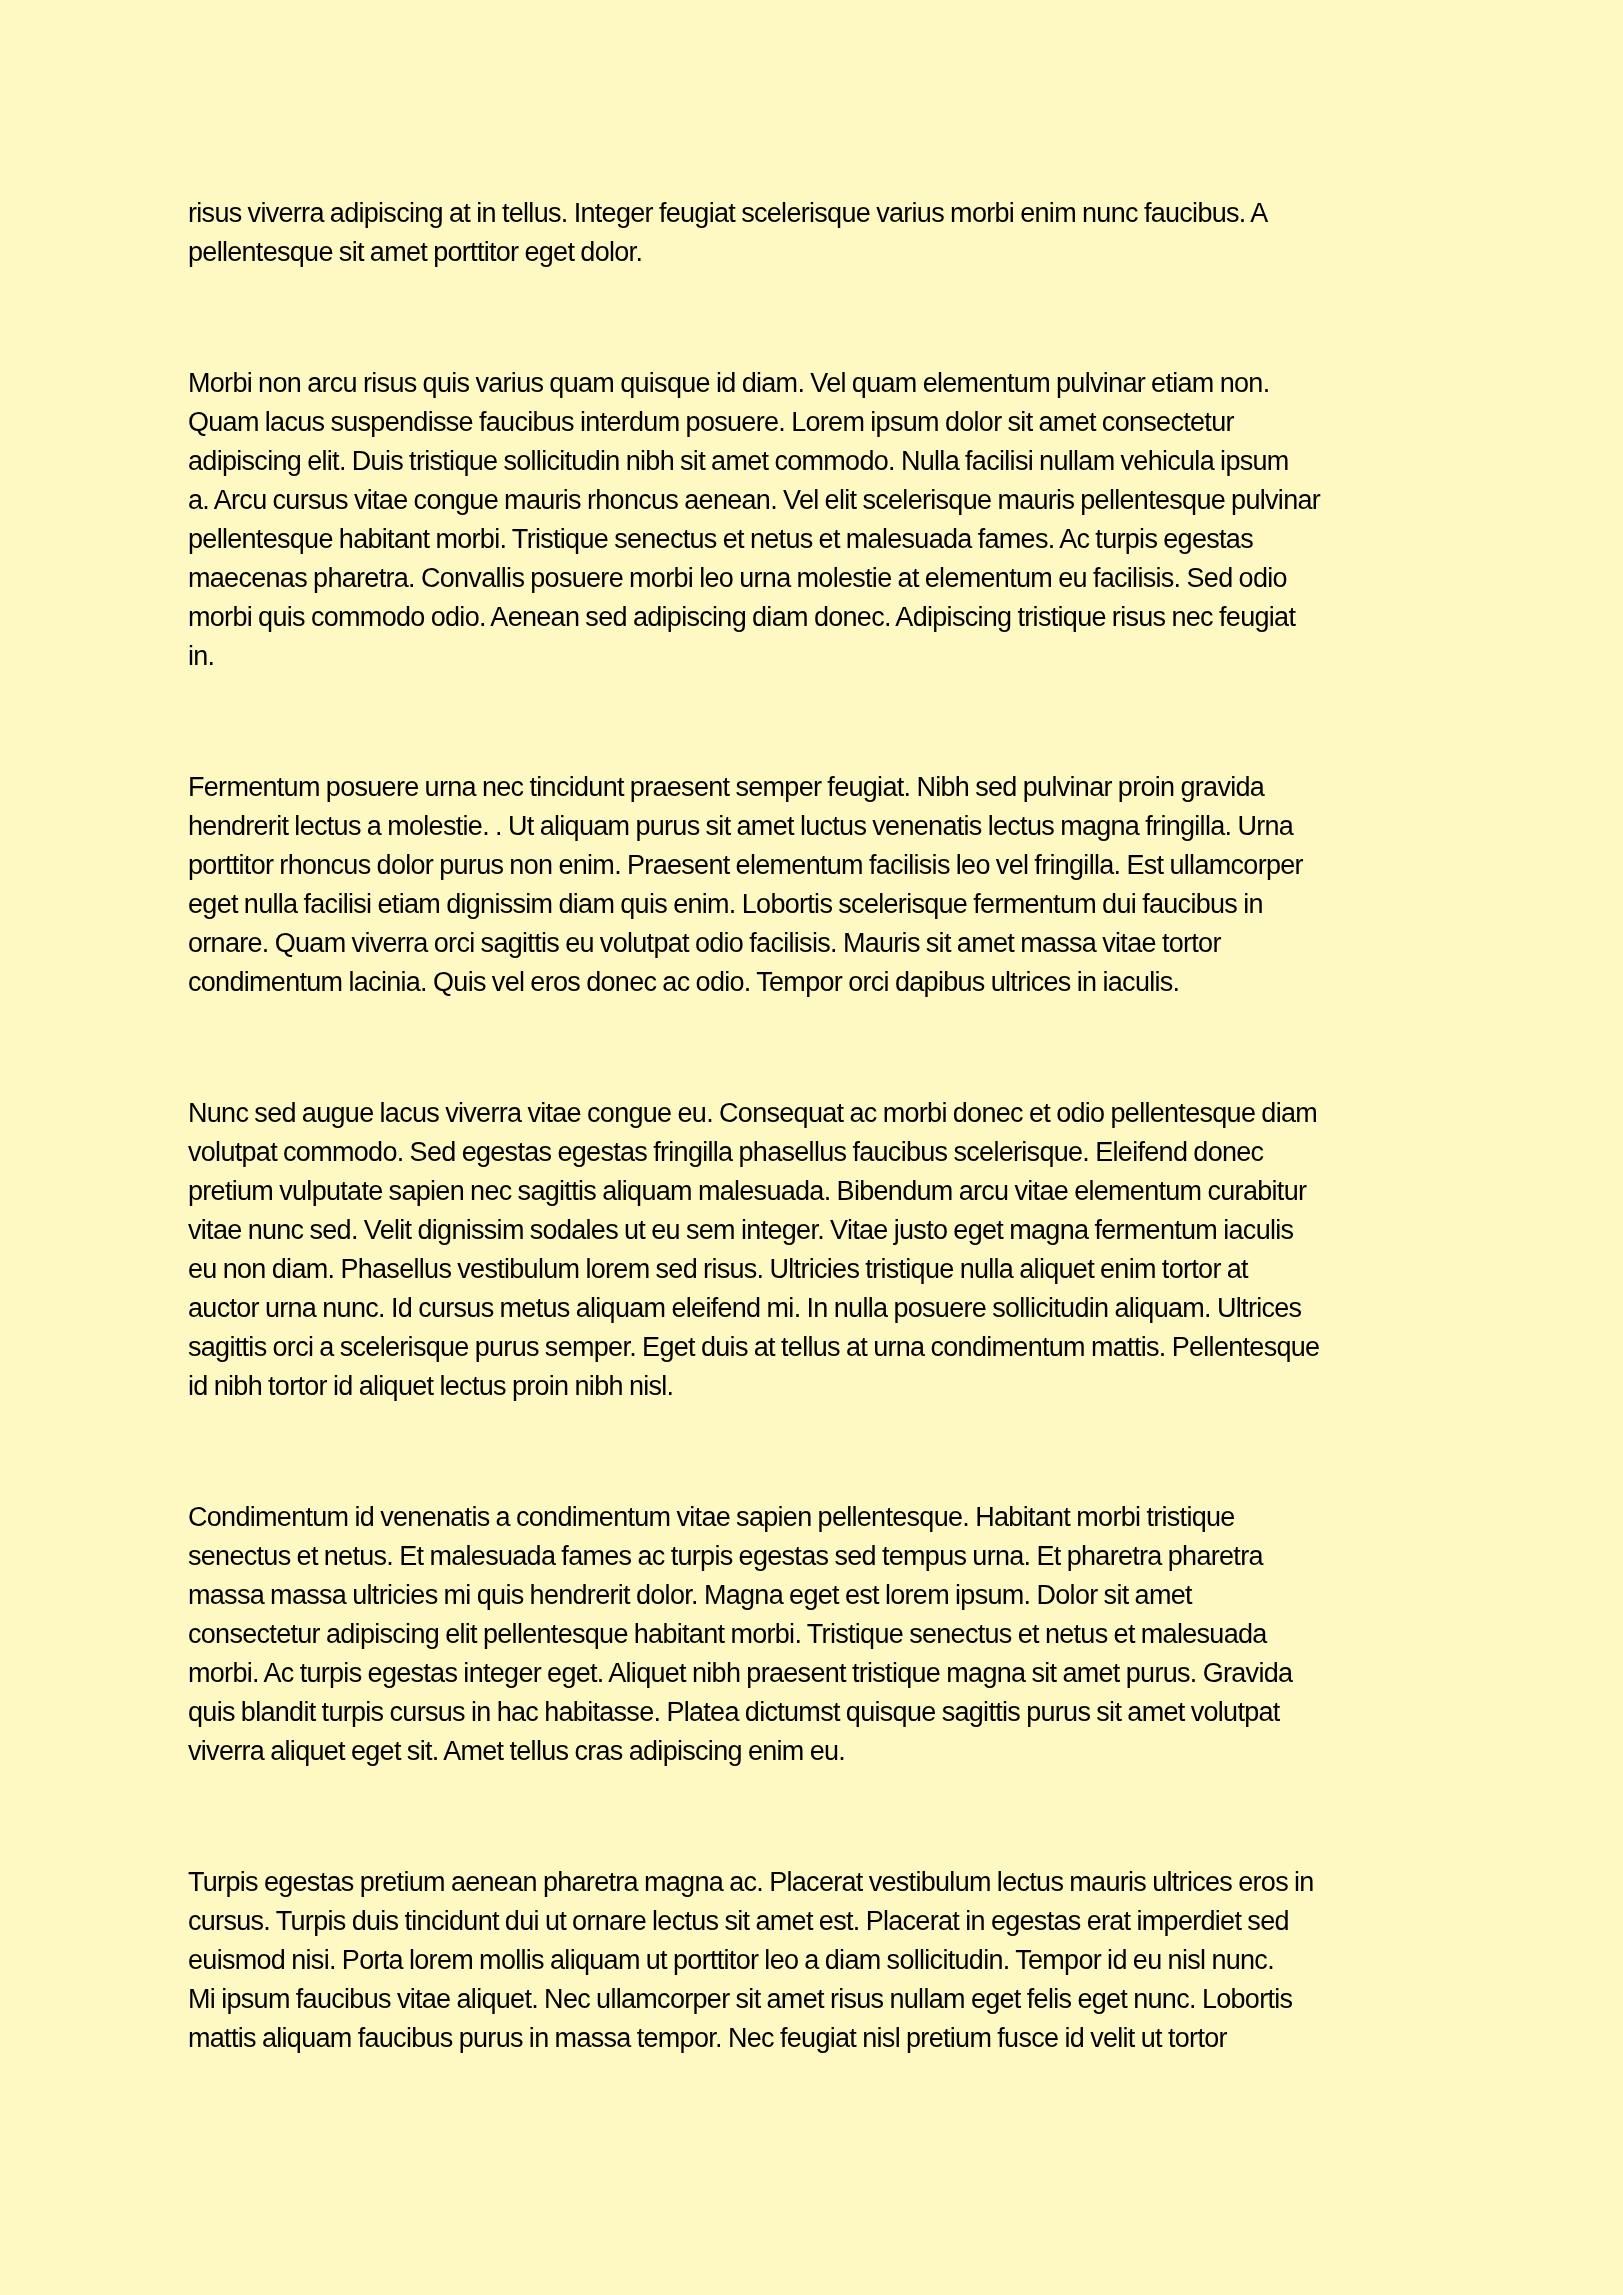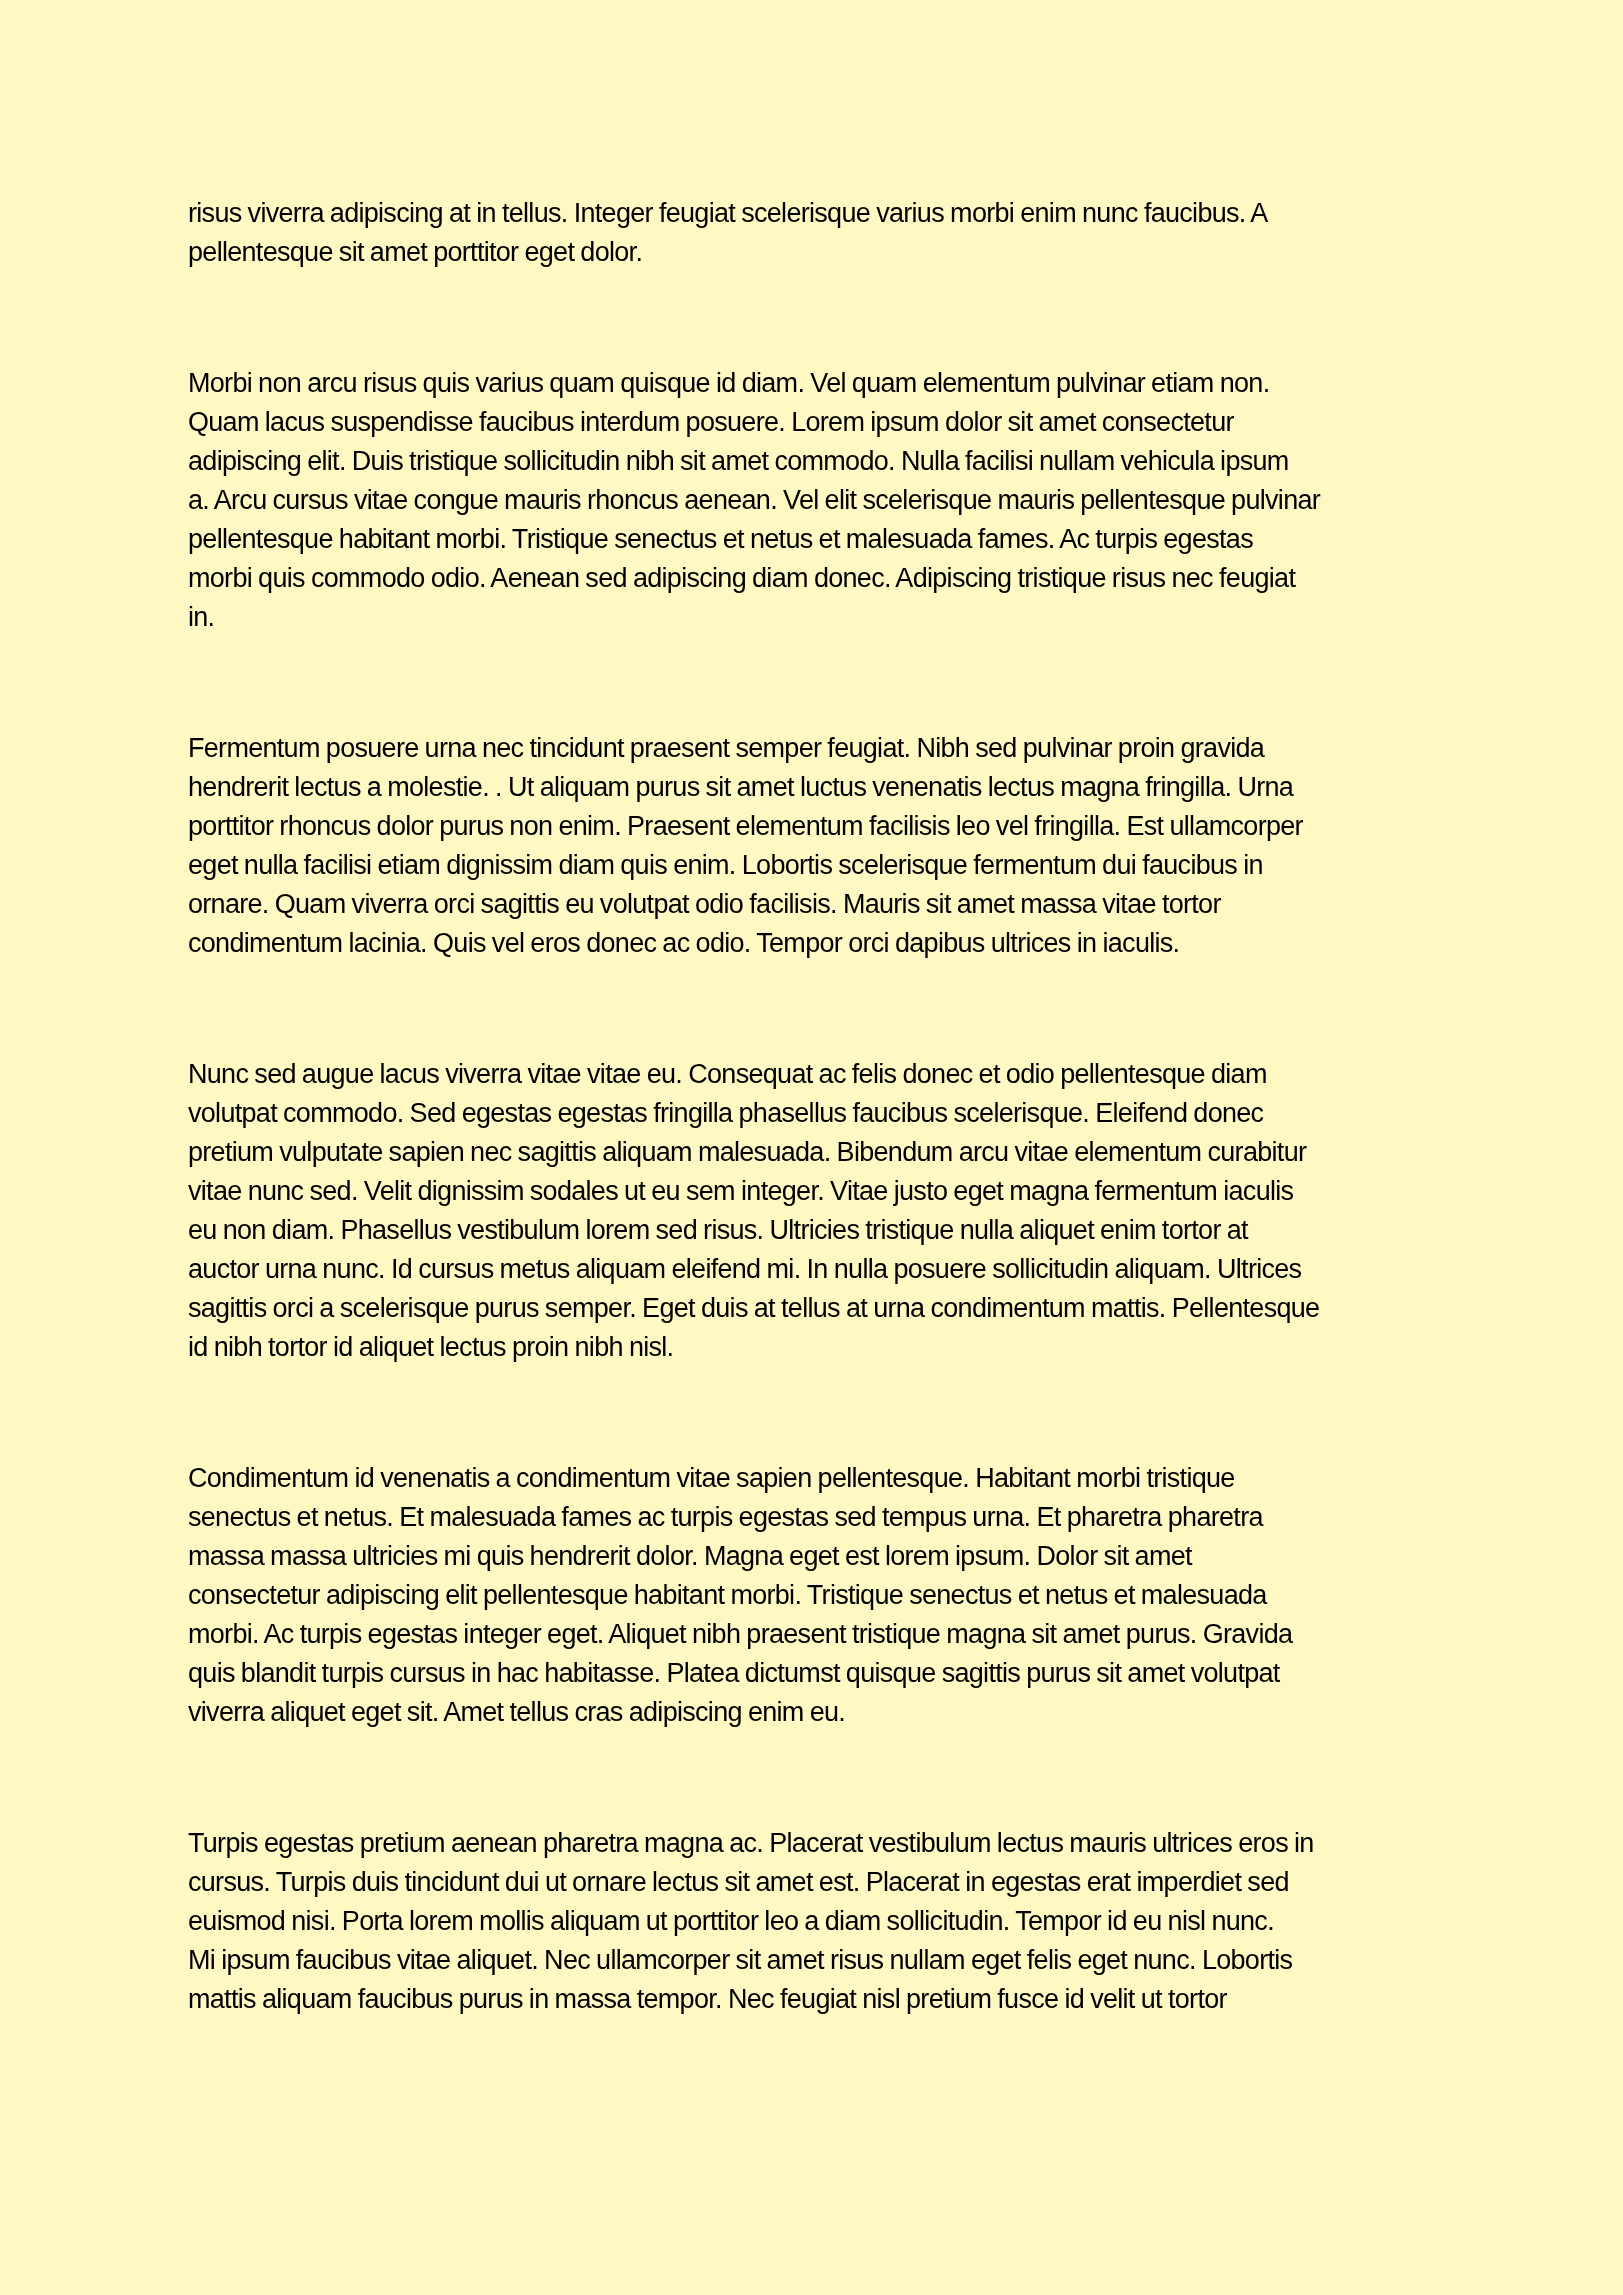--- a/index.html
+++ b/index.html
@@ -47,35 +47,36 @@
       <div class="line">risus viverra adipiscing at in tellus. Integer feugiat scelerisque varius morbi enim nunc faucibus. A</div>
       <div class="line">pellentesque sit amet porttitor eget dolor.</div>
     </div>
 
     <div class="para">
       <div class="line">Morbi non arcu risus quis varius quam quisque id diam. Vel quam elementum pulvinar etiam non.</div>
       <div class="line">Quam lacus suspendisse faucibus interdum posuere. Lorem ipsum dolor sit amet consectetur</div>
       <div class="line">adipiscing elit. Duis tristique sollicitudin nibh sit amet commodo. Nulla facilisi nullam vehicula ipsum</div>
       <div class="line">a. Arcu cursus vitae congue mauris rhoncus aenean. Vel elit scelerisque mauris pellentesque pulvinar</div>
       <div class="line">pellentesque habitant morbi. Tristique senectus et netus et malesuada fames. Ac turpis egestas</div>
+      <div class="line">maecenas pharetra. Convallis posuere morbi leo urna molestie at elementum eu facilisis. Sed odio</div>
       <div class="line">morbi quis commodo odio. Aenean sed adipiscing diam donec. Adipiscing tristique risus nec feugiat</div>
       <div class="line">in.</div>
     </div>
 
     <div class="para">
       <div class="line">Fermentum posuere urna nec tincidunt praesent semper feugiat. Nibh sed pulvinar proin gravida</div>
       <div class="line">hendrerit lectus a molestie. . Ut aliquam purus sit amet luctus venenatis lectus magna fringilla. Urna</div>
       <div class="line">porttitor rhoncus dolor purus non enim. Praesent elementum facilisis leo vel fringilla. Est ullamcorper</div>
       <div class="line">eget nulla facilisi etiam dignissim diam quis enim. Lobortis scelerisque fermentum dui faucibus in</div>
       <div class="line">ornare. Quam viverra orci sagittis eu volutpat odio facilisis. Mauris sit amet massa vitae tortor</div>
       <div class="line">condimentum lacinia. Quis vel eros donec ac odio. Tempor orci dapibus ultrices in iaculis.</div>
     </div>
 
     <div class="para">
-      <div class="line">Nunc sed augue lacus viverra vitae vitae eu. Consequat ac felis donec et odio pellentesque diam</div>
+      <div class="line">Nunc sed augue lacus viverra vitae congue eu. Consequat ac morbi donec et odio pellentesque diam</div>
       <div class="line">volutpat commodo. Sed egestas egestas fringilla phasellus faucibus scelerisque. Eleifend donec</div>
       <div class="line">pretium vulputate sapien nec sagittis aliquam malesuada. Bibendum arcu vitae elementum curabitur</div>
       <div class="line">vitae nunc sed. Velit dignissim sodales ut eu sem integer. Vitae justo eget magna fermentum iaculis</div>
       <div class="line">eu non diam. Phasellus vestibulum lorem sed risus. Ultricies tristique nulla aliquet enim tortor at</div>
       <div class="line">auctor urna nunc. Id cursus metus aliquam eleifend mi. In nulla posuere sollicitudin aliquam. Ultrices</div>
       <div class="line">sagittis orci a scelerisque purus semper. Eget duis at tellus at urna condimentum mattis. Pellentesque</div>
       <div class="line">id nibh tortor id aliquet lectus proin nibh nisl.</div>
     </div>
 
     <div class="para">

